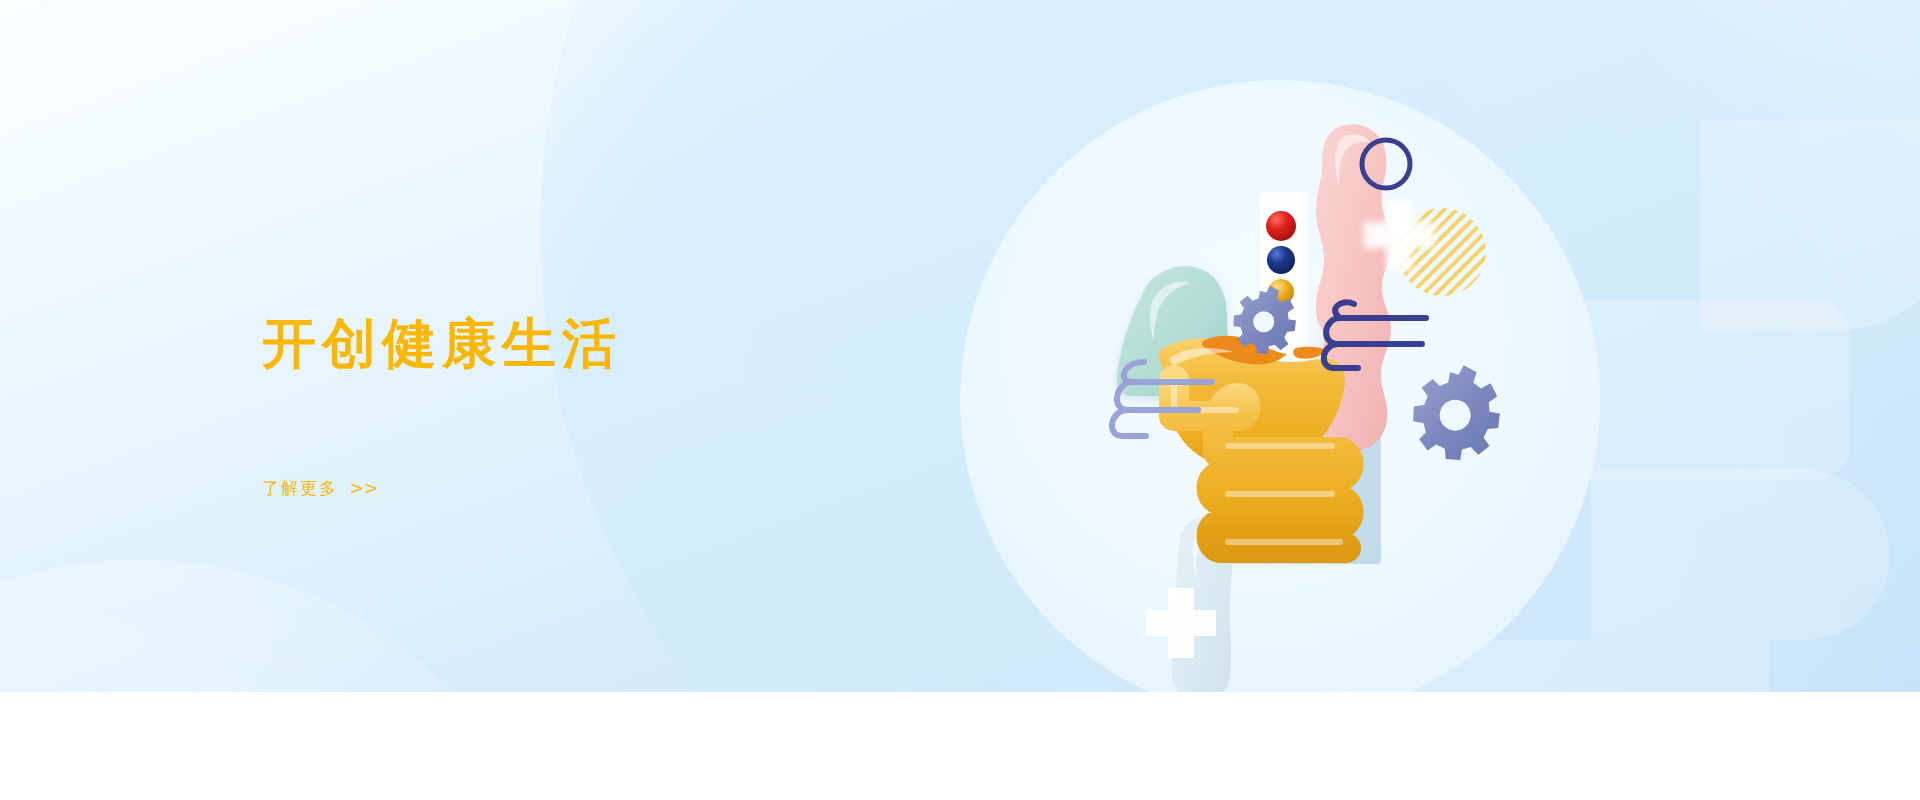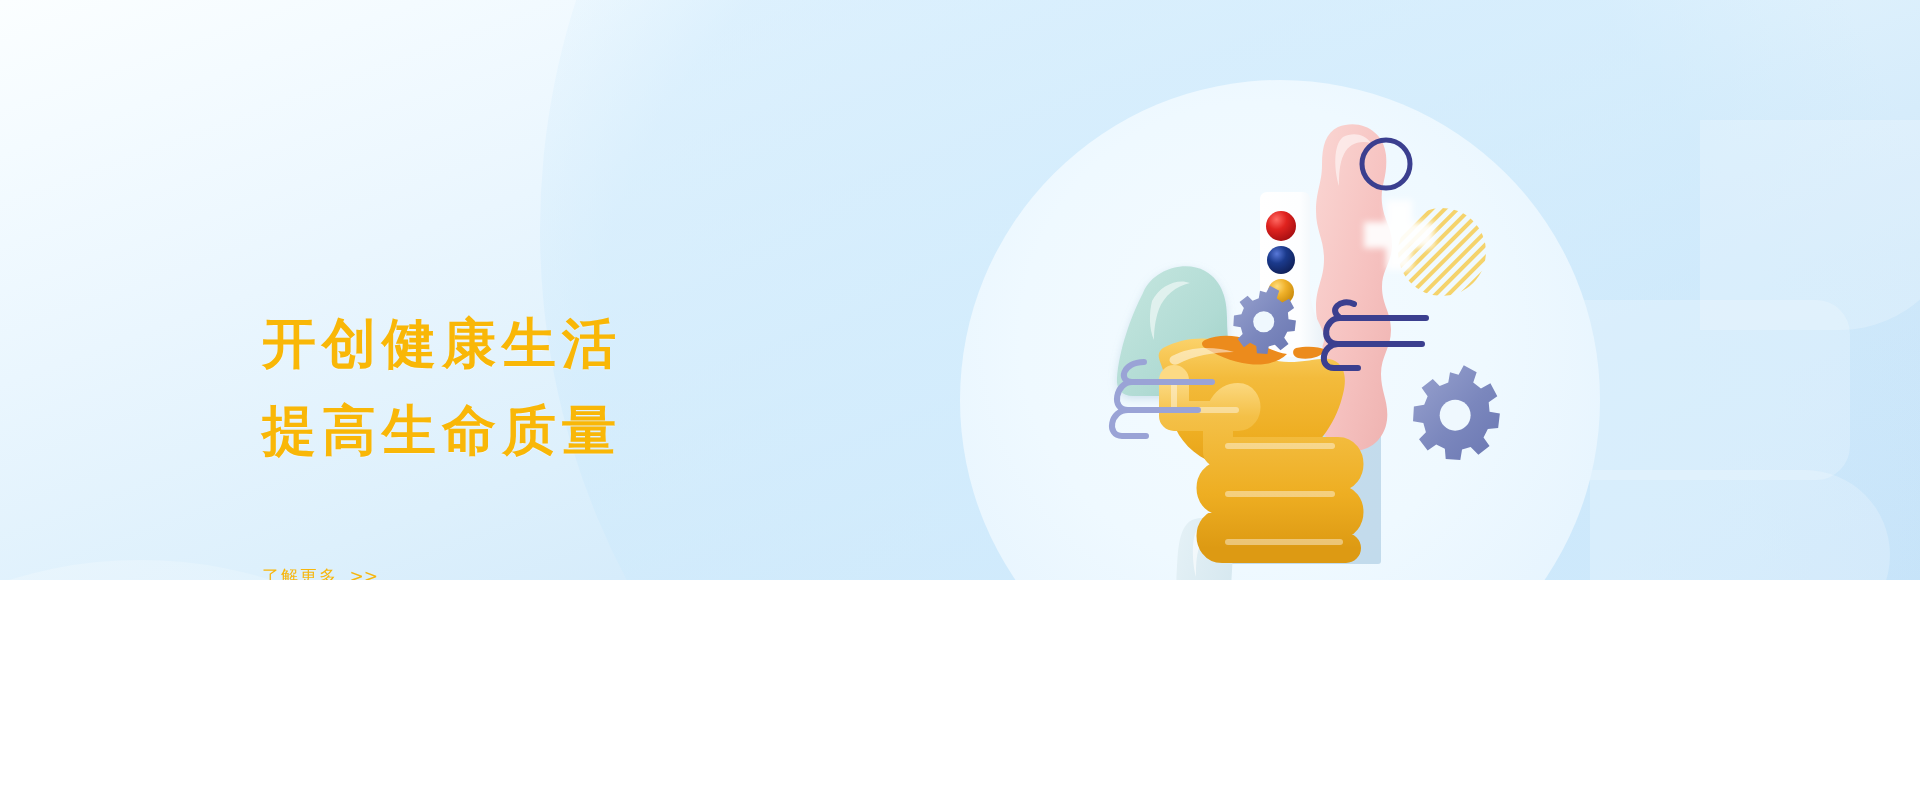--- a/index.html
+++ b/index.html
@@ -3,21 +3,21 @@
 <meta charset="utf-8">
 <style>
   * { margin:0; padding:0; box-sizing:border-box; }
   html, body {
     width:1920px; height:800px; overflow:hidden;
     font-family:"DejaVu Sans","Liberation Sans",sans-serif;
   }
 
   
   .banner {
-    position:relative; width:1920px; height:580px;
+    position:relative; width:1920px; height:692px;
     background:linear-gradient(160deg,
         #fbfeff 0%,
         #f4fbff 12%,
         #eaf6fe 30%,
         #ddf0fc 52%,
         #cfe8fa 74%,
         #c6e3f9 100%);
     overflow:hidden;
   }
 
@@ -81,21 +81,20 @@
 
   <div class="bg-sweep"></div>
   <div class="bg-blob-left"></div>
   <div class="wm wm4"></div>
   <div class="wm wm1"></div>
   <div class="wm wm2"></div>
   <div class="wm wm3"></div>
 
   <div class="copy">
     <div class="headline">开创健康生活</div>
-    <div class="headline">提高生命质量</div>
     <a class="cta" href="#">
       <span>了解更多</span>
       <span class="chev">&gt;&gt;</span>
     </a>
   </div>
 
   <div class="art-wrap">
     <div class="art-disc"></div>
 
     <div class="art">

